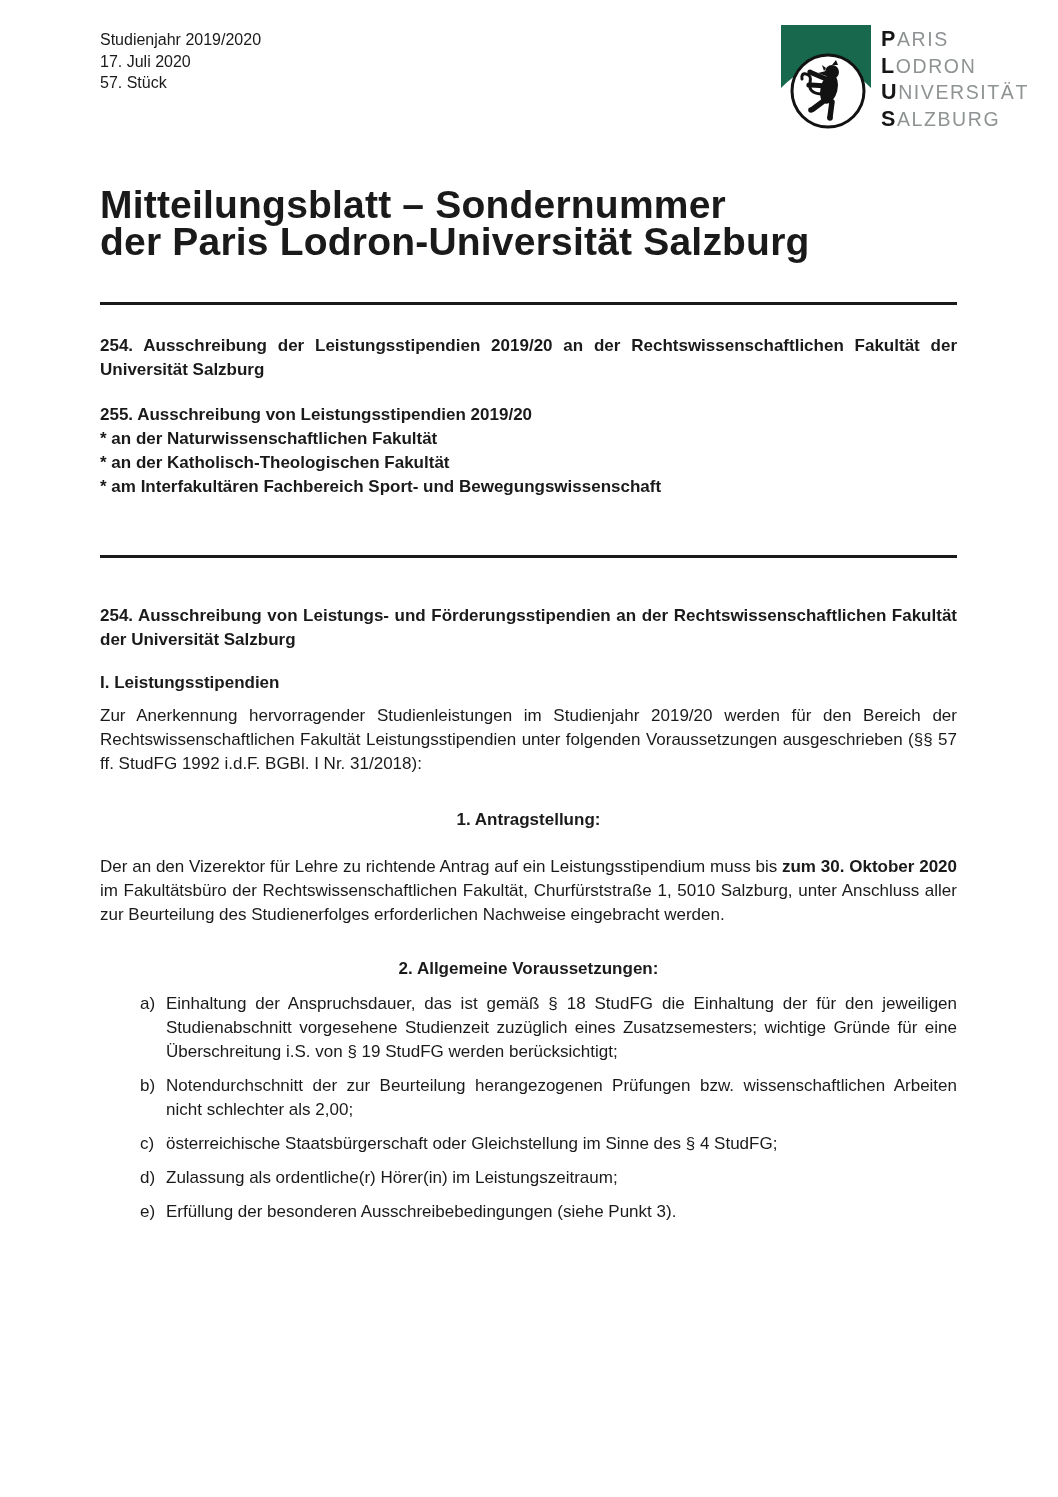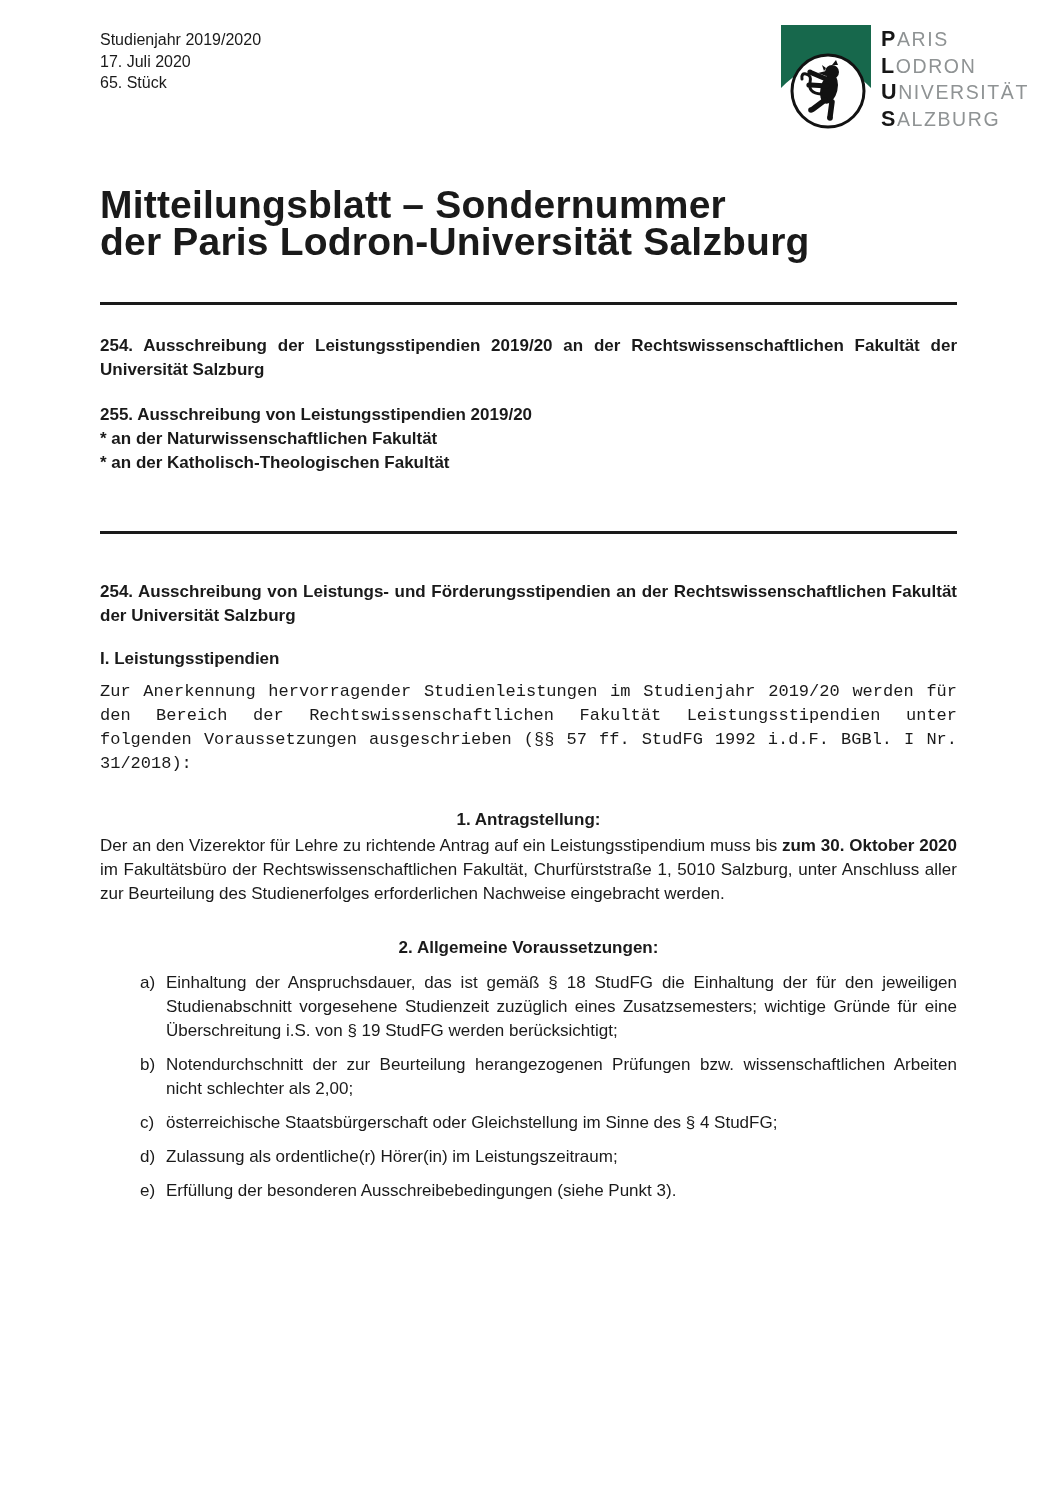--- a/index.html
+++ b/index.html
@@ -28,23 +28,23 @@
 
   .fs{font-size:17px;line-height:24px;}
   .b{font-weight:700;}
   .just{text-align:justify;}
 
   .toc-254{margin-top:29px;}
   .toc-255{margin-top:21px;}
 
   .h254{margin-top:46px;}
   .sub{margin-top:19px;text-align:left;font-weight:700;}
-  .intro{margin-top:9px;font-family:Liberation Mono, monospace;}
+  .intro{margin-top:9px;}
   .h3{margin-top:32px;font-weight:700;font-size:17px;line-height:23px;}
-  .p1{margin-top:3px;}
+  .p1{margin-top:24px;}
   .h3b{margin-top:30px;}
 
   .list{margin-top:12px;}
   .oli{position:relative;padding-left:66px;}
   .oli + .oli{margin-top:10px;}
   .oli .marker{position:absolute;left:40px;top:0;}
 </style>
 </head>
 <body>
 
@@ -77,36 +77,37 @@
       <div class="wm-line"><span class="ini">U</span><span>NIVERSITÄT</span></div>
       <div class="wm-line"><span class="ini">S</span><span>ALZBURG</span></div>
     </div>
   </div>
 
   <div class="content">
 
     <div class="meta">
       <div>Studienjahr 2019/2020</div>
       <div>17. Juli 2020</div>
-      <div>65. Stück</div>
+      <div>57. Stück</div>
     </div>
 
     <h1>
       <div>Mitteilungsblatt – Sondernummer</div>
       <div>der Paris Lodron-Universität Salzburg</div>
     </h1>
 
     <div class="rule rule-1"></div>
 
     <p class="fs b just toc-254">254. Ausschreibung der Leistungsstipendien 2019/20 an der Rechtswissenschaftlichen Fakultät der Universität Salzburg</p>
 
     <div class="fs b toc-255">
       <div>255. Ausschreibung von Leistungsstipendien 2019/20</div>
       <div>* an der Naturwissenschaftlichen Fakultät</div>
       <div>* an der Katholisch-Theologischen Fakultät</div>
+      <div>* am Interfakultären Fachbereich Sport- und Bewegungswissenschaft</div>
     </div>
 
     <div class="rule rule-2"></div>
 
     <p class="fs b just h254">254. Ausschreibung von Leistungs- und Förderungsstipendien an der Rechtswissenschaftlichen Fakultät der Universität Salzburg</p>
 
     <p class="fs sub">I. Leistungsstipendien</p>
 
     <p class="fs just intro">Zur Anerkennung hervorragender Studienleistungen im Studienjahr 2019/20 werden für den Bereich der Rechtswissenschaftlichen Fakultät Leistungsstipendien unter folgenden Voraussetzungen ausgeschrieben (§§ 57 ff. StudFG 1992 i.d.F. BGBl. I Nr. 31/2018):</p>
 

